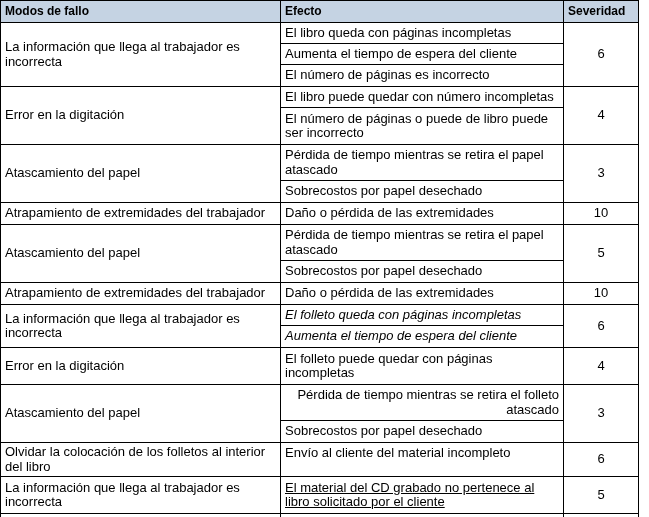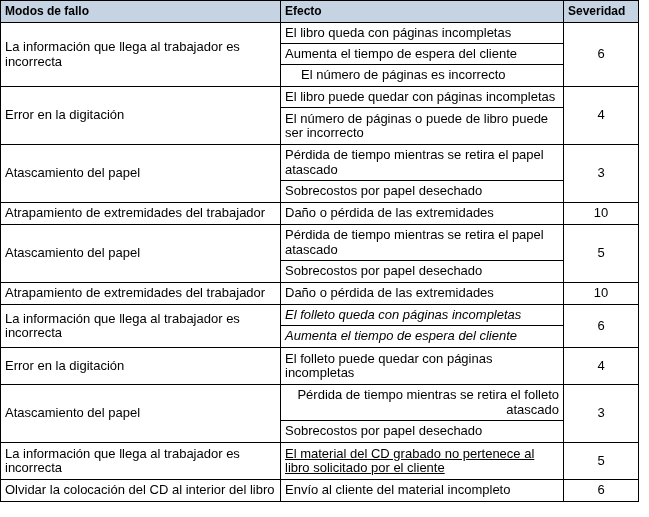--- a/index.html
+++ b/index.html
@@ -103,28 +103,28 @@
         <th style="background: rgb(197, 211, 227); border-color: rgb(0, 0, 0);">Efecto</th>
         <th style="background: rgb(197, 211, 227); border-color: rgb(0, 0, 0);">Severidad</th>
       </tr>
     </thead>
     <tbody id="table-body">
         <tr>
           <td class="mode" style="border-color: rgb(0, 0, 0);">La información que llega al trabajador es incorrecta</td>
           <td class="effects-cell" style="border-color: rgb(0, 0, 0);">
             <div class="effect-line" style="min-height: 21px; border-color: rgb(0, 0, 0);">El libro queda con páginas incompletas</div>
             <div class="effect-line" style="min-height: 21px; border-color: rgb(0, 0, 0);">Aumenta el tiempo de espera del cliente</div>
-            <div class="effect-line" style="min-height: 21px; border-color: rgb(0, 0, 0); margin-left: 16px;">El número de páginas es incorrecto</div>
+            <div class="effect-line" style="min-height: 21px; border-color: rgb(0, 0, 0);">El número de páginas es incorrecto</div>
           </td>
           <td class="sev" style="border-color: rgb(0, 0, 0);">6</td>
         </tr>
         <tr>
           <td class="mode" style="border-color: rgb(0, 0, 0);">Error en la digitación</td>
           <td class="effects-cell" style="border-color: rgb(0, 0, 0);">
-            <div class="effect-line" style="min-height: 21px; border-color: rgb(0, 0, 0);">El libro puede quedar con páginas incompletas</div>
+            <div class="effect-line" style="min-height: 21px; border-color: rgb(0, 0, 0);">El libro puede quedar con número incompletas</div>
             <div class="effect-line" style="min-height: 36px; border-color: rgb(0, 0, 0);">El número de páginas o puede de libro puede ser incorrecto</div>
           </td>
           <td class="sev" style="border-color: rgb(0, 0, 0);">4</td>
         </tr>
         <tr>
           <td class="mode" style="border-color: rgb(0, 0, 0);">Atascamiento del papel</td>
           <td class="effects-cell" style="border-color: rgb(0, 0, 0);">
             <div class="effect-line" style="min-height: 36px; border-color: rgb(0, 0, 0);">Pérdida de tiempo mientras se retira el papel atascado</div>
             <div class="effect-line" style="min-height: 21px; border-color: rgb(0, 0, 0);">Sobrecostos por papel desechado</div>
           </td>
@@ -169,20 +169,27 @@
         </tr>
         <tr>
           <td class="mode" style="border-color: rgb(0, 0, 0);">Atascamiento del papel</td>
           <td class="effects-cell" style="border-color: rgb(0, 0, 0); text-align: right;">
             <div class="effect-line" style="min-height: 36px; border-color: rgb(0, 0, 0);">Pérdida de tiempo mientras se retira el folleto atascado</div>
             <div class="effect-line" style="min-height: 21px; border-color: rgb(0, 0, 0);">Sobrecostos por papel desechado</div>
           </td>
           <td class="sev" style="border-color: rgb(0, 0, 0);">3</td>
         </tr>
         <tr>
+          <td class="mode" style="border-color: rgb(0, 0, 0);">Olvidar la colocación de los folletos al interior del libro</td>
+          <td class="effects-cell" style="border-color: rgb(0, 0, 0);">
+            <div class="effect-line" style="min-height: 21px; border-color: rgb(0, 0, 0);">Envío al cliente del material incompleto</div>
+          </td>
+          <td class="sev" style="border-color: rgb(0, 0, 0);">6</td>
+        </tr>
+        <tr>
           <td class="mode" style="border-color: rgb(0, 0, 0);">La información que llega al trabajador es incorrecta</td>
           <td class="effects-cell" style="border-color: rgb(0, 0, 0);">
             <div class="effect-line" style="min-height: 36px; border-color: rgb(0, 0, 0); text-decoration: underline;">El material del CD grabado no pertenece al libro solicitado por el cliente</div>
           </td>
           <td class="sev" style="border-color: rgb(0, 0, 0);">5</td>
         </tr>
         <tr>
           <td class="mode" style="border-color: rgb(0, 0, 0);">Olvidar la colocación del CD al interior del libro</td>
           <td class="effects-cell" style="border-color: rgb(0, 0, 0);">
             <div class="effect-line" style="min-height: 21px; border-color: rgb(0, 0, 0);">Envío al cliente del material incompleto</div>

